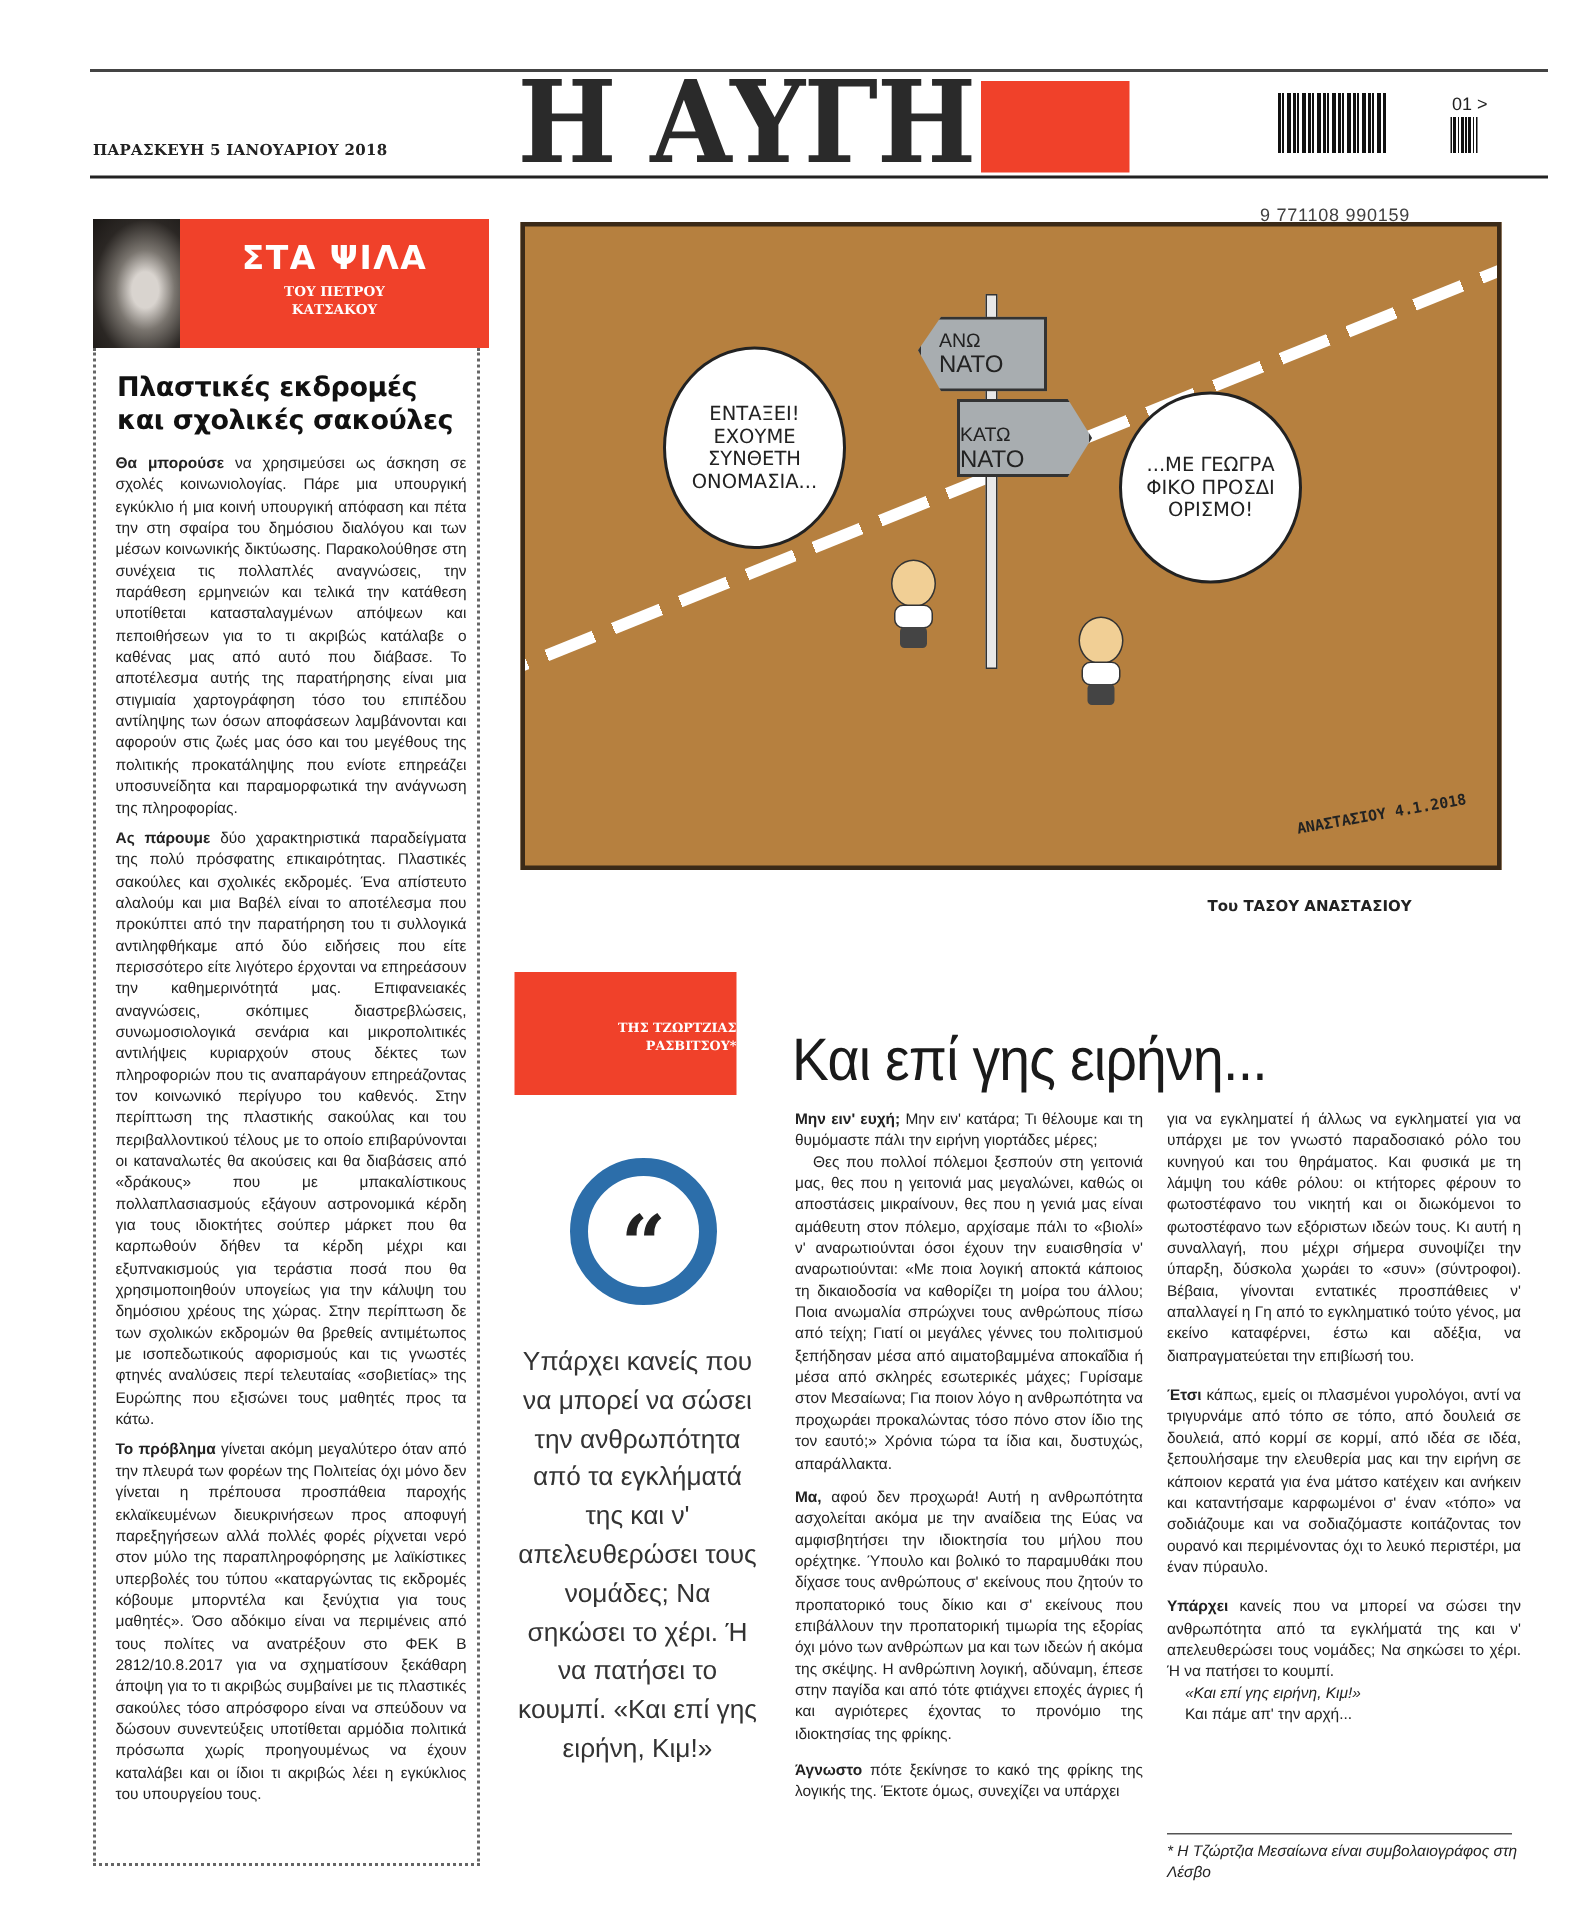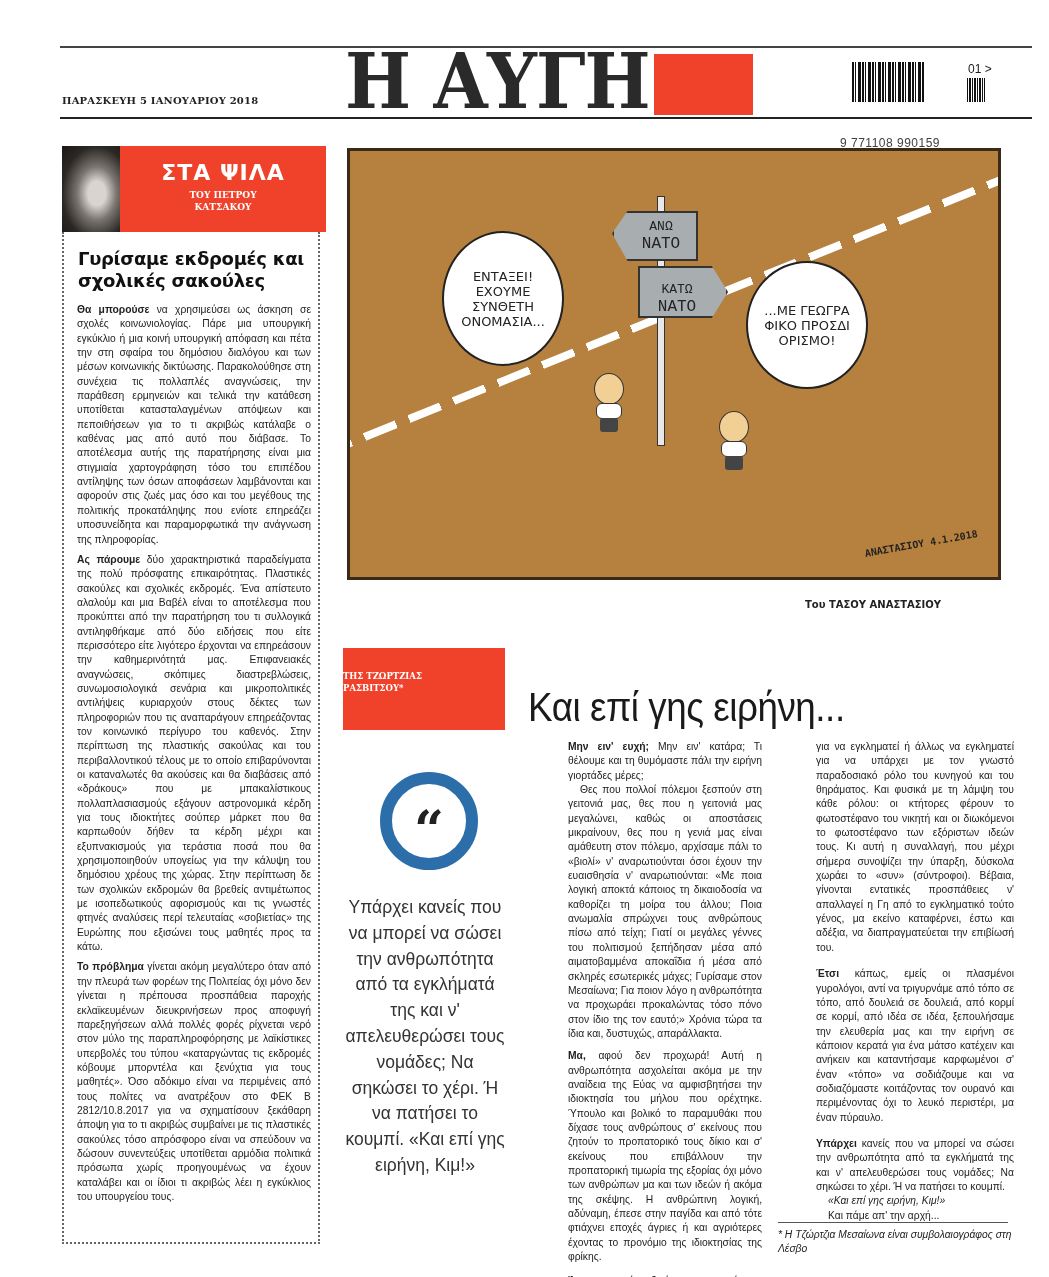--- a/index.html
+++ b/index.html
@@ -27,43 +27,43 @@
   .col-box { left: 62px; top: 232px; width: 258px; height: 1012px; border-left: 2px dotted #666; border-right: 2px dotted #666; border-bottom: 2px dotted #666; }
   .col-title { left: 78px; top: 248px; width: 235px; font-size: 18px; line-height: 22px; font-weight: bold; color: #111; letter-spacing: -0.3px; }
   .col-text { left: 77px; top: 303px; width: 234px; font-family: "Liberation Sans", sans-serif; font-size: 10.3px; line-height: 14.35px; text-align: justify; color: #222; hyphens: manual; }
   .col-text p { margin-bottom: 6px; }
   .col-text b { font-weight: bold; margin-top: 35px; }
 
   
   .cartoon { left: 347px; top: 148px; width: 654px; height: 432px; background: #b6803f; border: 3px solid #3b2a18; overflow: hidden; }
   .cartoon .road { position: absolute; left: -30px; top: 300px; width: 760px; height: 8px; transform: rotate(-22deg); transform-origin: left; background: repeating-linear-gradient(90deg, #fff 0 34px, transparent 34px 48px); }
   .pole { position: absolute; left: 307px; top: 45px; width: 8px; height: 250px; background: #e8e8e8; border: 1px solid #333; }
-  .sign { position: absolute; background: #a8adb0; border: 2px solid #333; font-family: Liberation Mono, monospace; color: #222; text-align: center; line-height: 18px; }
+  .sign { position: absolute; background: #a8adb0; border: 2px solid #333; font-family: Liberation Sans, sans-serif; color: #222; line-height: 18px; }
   .sign1 { left: 262px; top: 60px; width: 86px; height: 50px; clip-path: polygon(18% 0, 100% 0, 100% 100%, 18% 100%, 0 45%); padding-left: 12px; padding-top: 6px; font-size: 16px; }
   .sign2 { left: 288px; top: 115px; width: 90px; height: 52px; clip-path: polygon(0 0, 82% 0, 100% 50%, 82% 100%, 0 100%); padding-right: 12px; padding-top: 14px; font-size: 16px; }
   .bubble { position: absolute; background: #fff; border: 2px solid #222; border-radius: 50%; text-align: center; font-family: "DejaVu Sans", sans-serif; font-size: 13px; line-height: 15px; color: #222; display: flex; align-items: center; justify-content: center; }
   .bubble1 { left: 92px; top: 80px; width: 122px; height: 135px; }
   .bubble2 { left: 396px; top: 110px; width: 122px; height: 128px; }
   .kid { position: absolute; width: 34px; height: 60px; }
   .kid .head { position: absolute; left: 2px; top: 0; width: 30px; height: 32px; border-radius: 50%; background: #f1cf95; border: 1.5px solid #333; }
   .kid .body { position: absolute; left: 4px; top: 30px; width: 26px; height: 16px; background: #fff; border: 1.5px solid #333; border-radius: 6px; }
   .kid .legs { position: absolute; left: 8px; top: 45px; width: 18px; height: 14px; background: #444; border-radius: 3px; }
   .kid1 { left: 242px; top: 222px; }
   .kid2 { left: 367px; top: 260px; }
   .signature { position: absolute; right: 20px; bottom: 28px; font-family: "DejaVu Sans Mono", monospace; font-size: 10px; color: #222; transform: rotate(-10deg); font-weight: bold; }
   .credit { left: 805px; top: 599px; font-size: 10px; font-weight: bold; color: #222; }
 
   
-  .art-red { left: 343px; top: 648px; width: 162px; height: 82px; background: #f0412a; color: #fff; text-align: left; font-family: "DejaVu Serif", serif; font-size: 8.5px; line-height: 12px; padding-top: 22px; font-weight: bold; }
+  .art-red { left: 343px; top: 648px; width: 148px; height: 82px; background: #f0412a; color: #fff; text-align: right; font-family: "DejaVu Serif", serif; font-size: 8.5px; line-height: 12px; padding-top: 32px; font-weight: bold; }
   .art-title { left: 528px; top: 684px; font-family: "Liberation Sans", sans-serif; font-weight: normal; font-size: 40px; line-height: 46px; color: #1a1a1a; transform: scaleX(0.92); transform-origin: left; letter-spacing: -0.5px; }
   .quote-icon { left: 380px; top: 772px; width: 98px; height: 98px; border-radius: 50%; border: 12px solid #2c6eaa; background: #fff; display: flex; align-items: center; justify-content: center; font-family: "DejaVu Serif", serif; font-size: 52px; font-weight: bold; color: #222; line-height: 1; padding-top: 18px; }
   .pull-quote { left: 345px; top: 895px; width: 160px; font-family: "Liberation Sans", sans-serif; font-size: 17.5px; line-height: 25.8px; text-align: center; color: #333; }
 
   .art-col { font-family: "Liberation Sans", sans-serif; font-size: 10.3px; line-height: 14.35px; text-align: justify; color: #222; }
-  .art-col p { margin-bottom: 8px; margin-left: 38px; }
+  .art-col p { margin-bottom: 8px; }
   .art-col p.indent { text-indent: 12px; }
   .art-col b { font-weight: bold; }
   .col2 { left: 530px; top: 740px; width: 232px; }
   .col3 { left: 778px; top: 740px; width: 236px; }
   .footnote-rule { left: 778px; top: 1222px; width: 230px; height: 1px; background: #555; }
   .footnote { left: 778px; top: 1228px; width: 236px; font-family: "Liberation Sans", sans-serif; font-style: italic; font-size: 10.3px; line-height: 14.35px; color: #222; }
   .italic { font-style: italic; }
 </style>
 </head>
 <body>
@@ -80,21 +80,21 @@
 
 <div class="abs col-photo"></div>
 <div class="abs col-red">
   <div class="kicker">ΣΤΑ ΨΙΛΑ</div>
   <div class="author">
     <div>ΤΟΥ ΠΕΤΡΟΥ</div>
     <div>ΚΑΤΣΑΚΟΥ</div>
   </div>
 </div>
 <div class="abs col-box"></div>
-<div class="abs col-title">Γυρίσαμε εκδρομές και σχολικές σακούλες</div>
+<div class="abs col-title">Πλαστικές εκδρομές και σχολικές σακούλες</div>
 <div class="abs col-text">
   <p><b>Θα μπορούσε</b><span> να χρησιμεύσει ως άσκηση σε σχολές κοινωνιολογίας. Πάρε μια υπουργική εγκύκλιο ή μια κοινή υπουργική απόφαση και πέτα την στη σφαίρα του δημόσιου διαλόγου και των μέσων κοινωνικής δικτύωσης. Παρακολούθησε στη συνέχεια τις πολλαπλές αναγνώσεις, την παράθεση ερμηνειών και τελικά την κατάθεση υποτίθεται κατασταλαγμένων απόψεων και πεποιθήσεων για το τι ακριβώς κατάλαβε ο καθένας μας από αυτό που διάβασε. Το αποτέλεσμα αυτής της παρατήρησης είναι μια στιγμιαία χαρτογράφηση τόσο του επιπέδου αντίληψης των όσων αποφάσεων λαμβάνονται και αφορούν στις ζωές μας όσο και του μεγέθους της πολιτικής προκατάληψης που ενίοτε επηρεάζει υποσυνείδητα και παραμορφωτικά την ανάγνωση της πληροφορίας.</span></p>
   <p><b>Ας πάρουμε</b><span> δύο χαρακτηριστικά παραδείγματα της πολύ πρόσφατης επικαιρότητας. Πλαστικές σακούλες και σχολικές εκδρομές. Ένα απίστευτο αλαλούμ και μια Βαβέλ είναι το αποτέλεσμα που προκύπτει από την παρατήρηση του τι συλλογικά αντιληφθήκαμε από δύο ειδήσεις που είτε περισσότερο είτε λιγότερο έρχονται να επηρεάσουν την καθημερινότητά μας. Επιφανειακές αναγνώσεις, σκόπιμες διαστρεβλώσεις, συνωμοσιολογικά σενάρια και μικροπολιτικές αντιλήψεις κυριαρχούν στους δέκτες των πληροφοριών που τις αναπαράγουν επηρεάζοντας τον κοινωνικό περίγυρο του καθενός. Στην περίπτωση της πλαστικής σακούλας και του περιβαλλοντικού τέλους με το οποίο επιβαρύνονται οι καταναλωτές θα ακούσεις και θα διαβάσεις από «δράκους» που με μπακαλίστικους πολλαπλασιασμούς εξάγουν αστρονομικά κέρδη για τους ιδιοκτήτες σούπερ μάρκετ που θα καρπωθούν δήθεν τα κέρδη μέχρι και εξυπνακισμούς για τεράστια ποσά που θα χρησιμοποιηθούν υπογείως για την κάλυψη του δημόσιου χρέους της χώρας. Στην περίπτωση δε των σχολικών εκδρομών θα βρεθείς αντιμέτωπος με ισοπεδωτικούς αφορισμούς και τις γνωστές φτηνές αναλύσεις περί τελευταίας «σοβιετίας» της Ευρώπης που εξισώνει τους μαθητές προς τα κάτω.</span></p>
   <p><b>Το πρόβλημα</b><span> γίνεται ακόμη μεγαλύτερο όταν από την πλευρά των φορέων της Πολιτείας όχι μόνο δεν γίνεται η πρέπουσα προσπάθεια παροχής εκλαϊκευμένων διευκρινήσεων προς αποφυγή παρεξηγήσεων αλλά πολλές φορές ρίχνεται νερό στον μύλο της παραπληροφόρησης με λαϊκίστικες υπερβολές του τύπου «καταργώντας τις εκδρομές κόβουμε μπορντέλα και ξενύχτια για τους μαθητές». Όσο αδόκιμο είναι να περιμένεις από τους πολίτες να ανατρέξουν στο ΦΕΚ Β 2812/10.8.2017 για να σχηματίσουν ξεκάθαρη άποψη για το τι ακριβώς συμβαίνει με τις πλαστικές σακούλες τόσο απρόσφορο είναι να σπεύδουν να δώσουν συνεντεύξεις υποτίθεται αρμόδια πολιτικά πρόσωπα χωρίς προηγουμένως να έχουν καταλάβει και οι ίδιοι τι ακριβώς λέει η εγκύκλιος του υπουργείου τους.</span></p>
 </div>
 
 <div class="abs cartoon">
   <div class="road"></div>
   <div class="pole"></div>
   <div class="sign sign1">

